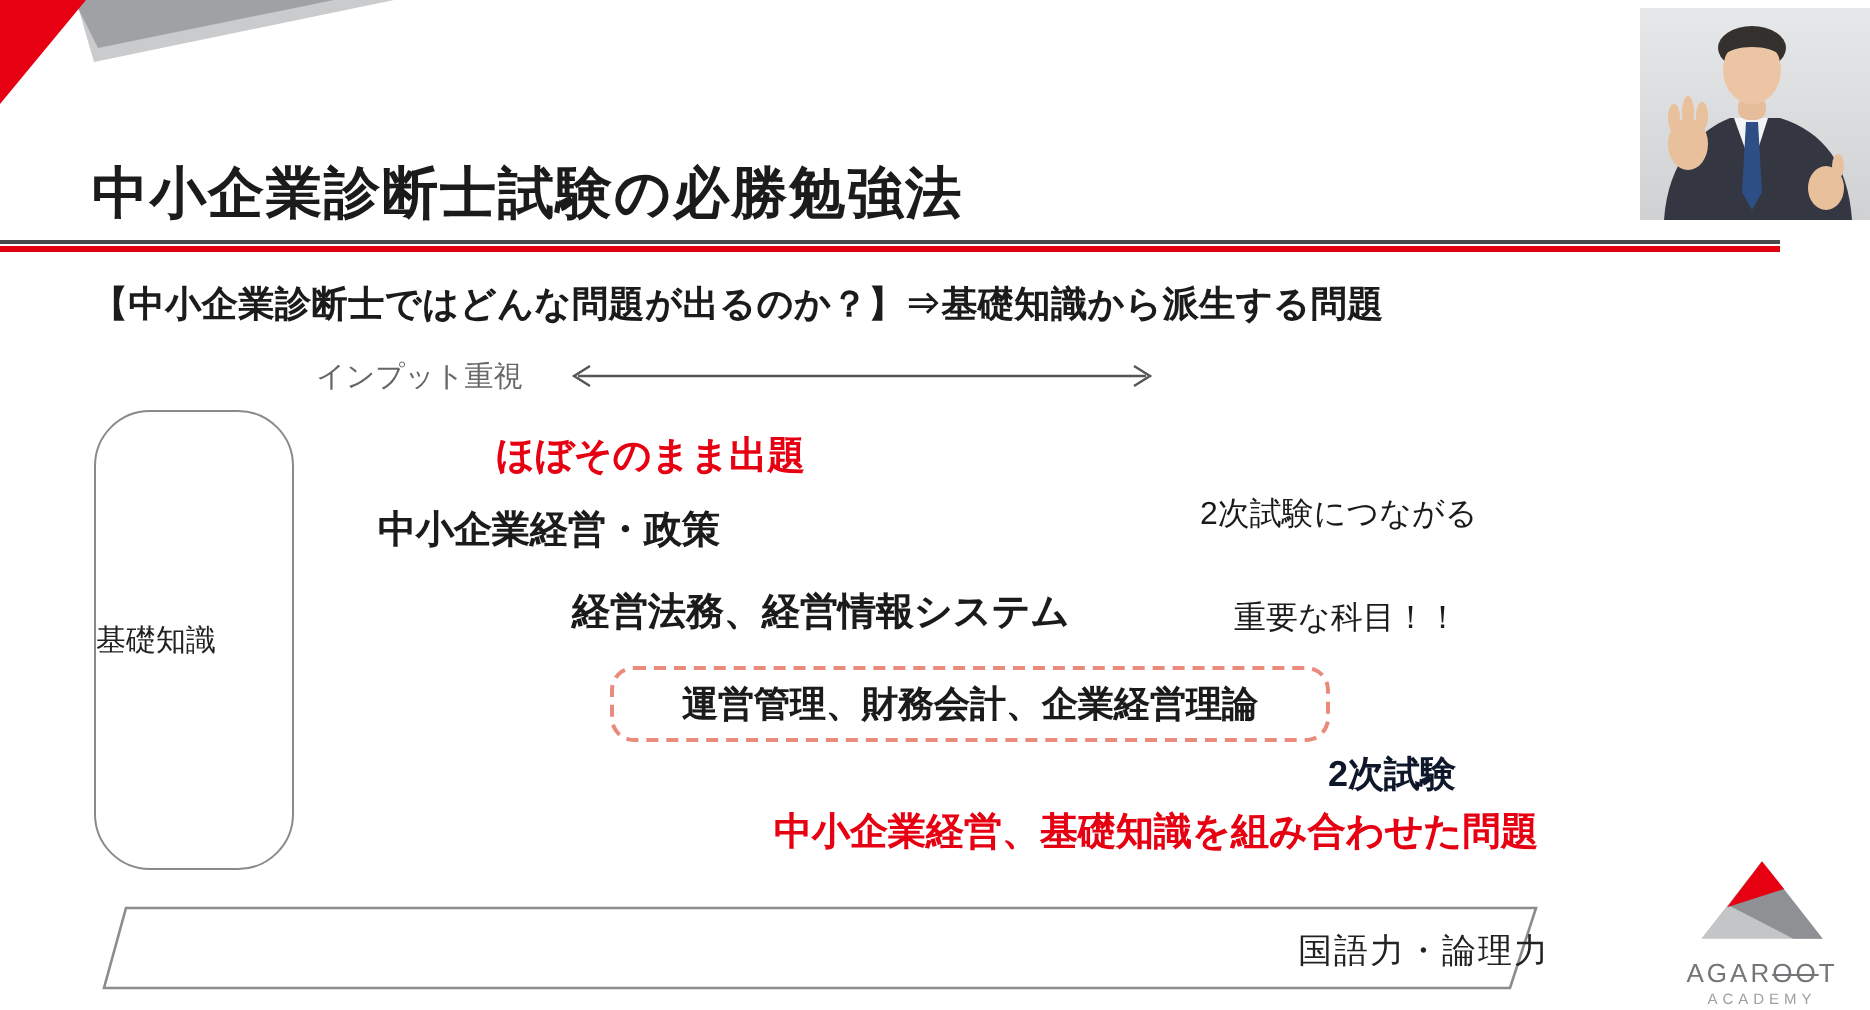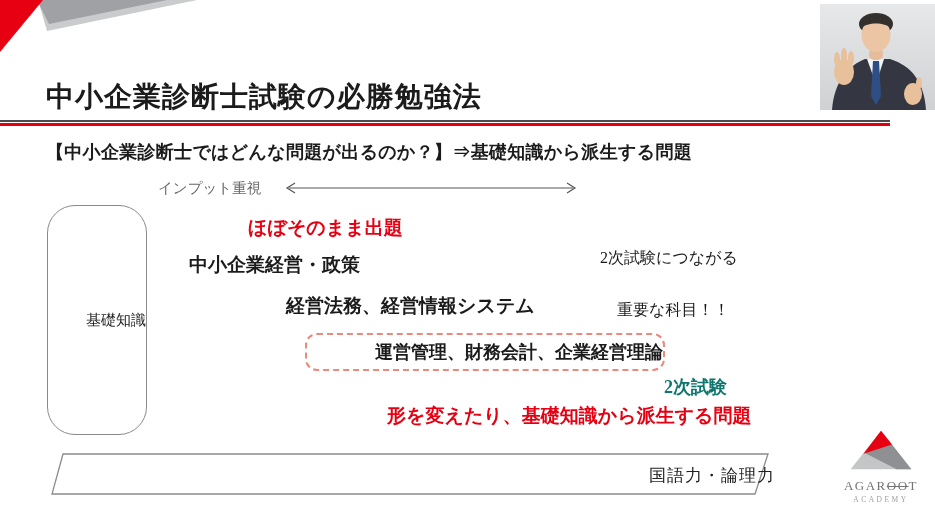--- a/index.html
+++ b/index.html
@@ -1,21 +1,21 @@
 <!DOCTYPE html>
 <html><head>
 <meta charset="utf-8">
 <style>
   html,body{margin:0;padding:0;background:#ffffff;}
   .slide{
     position:relative;
     width:935px;height:505px;
     background:#ffffff;
     overflow:hidden;
-    font-family:Liberation Serif, serif;
+    font-family:Liberation Sans, sans-serif;
   }
   .abs{position:absolute;}
 
   
   .title{
     left:46px;top:78px;
     font-size:28px;font-weight:bold;color:#1b1b1b;
     letter-spacing:1px;white-space:nowrap;
   }
   .underline-dark{left:0;top:120px;width:890px;height:2px;background:#4a4a4a;}
@@ -31,45 +31,45 @@
   
   .axis-label{font-size:14.5px;color:#666;white-space:nowrap;}
   .axis-left{left:158px;top:179px;}
   .axis-right{left:584px;top:179px;}
   .axis-arrow{left:283px;top:181px;}
 
   
   .base-box{
     left:47px;top:205px;width:100px;height:230px;
     border:1.5px solid #8a8a8a;border-radius:28px;
-    display:flex;align-items:center;justify-content:flex-end;
+    display:flex;align-items:center;justify-content:flex-start;
     background:#fff;box-sizing:border-box;
   }
   .base-box span{font-size:15px;color:#222;}
 
   .red-note{font-size:19px;font-weight:bold;color:#e60012;white-space:nowrap;}
   .red-note-top{left:248px;top:215px;}
   .red-note-bottom{left:387px;top:403px;}
 
   .subject{font-size:19px;font-weight:bold;color:#1b1b1b;white-space:nowrap;}
   .subject-policy{left:189px;top:252px;}
   .subject-lawit{left:286px;top:293px;}
 
   .side-note{left:600px;top:248px;font-size:16px;color:#1b1b1b;line-height:19px;}
   .side-note .ln2{margin-left:17px;margin-top:33px;}
 
   .dashed-box{
     left:305px;top:333px;width:360px;height:38px;
     border:2px dashed #ea8a7d;border-radius:12px;
-    display:flex;align-items:center;justify-content:flex-end;
+    display:flex;align-items:center;justify-content:center;
     box-sizing:border-box;background:#fff;
   }
   .dashed-box span{font-size:18px;font-weight:bold;color:#1b1b1b;white-space:nowrap;}
 
-  .second-exam{left:664px;top:375px;font-size:18px;font-weight:bold;color:#0f766e;white-space:nowrap;}
+  .second-exam{left:664px;top:375px;font-size:18px;font-weight:bold;color:#0f172a;white-space:nowrap;}
 
   
   .foundation-svg{left:45px;top:452px;}
   .foundation-label{
     left:45px;top:464px;width:730px;text-align:right;
     font-size:17px;color:#222;letter-spacing:1px;
   }
 
   
   .webcam{left:820px;top:4px;width:115px;height:106px;overflow:hidden;}
@@ -153,21 +153,21 @@
   <div class="abs side-note">
     <div>2次試験につながる</div>
     <div class="ln2">重要な科目！！</div>
   </div>
 
   <div class="abs dashed-box">
     <span>運営管理、財務会計、企業経営理論</span>
   </div>
 
   <div class="abs second-exam">2次試験</div>
-  <div class="abs red-note red-note-bottom">形を変えたり、基礎知識から派生する問題</div>
+  <div class="abs red-note red-note-bottom">中小企業経営、基礎知識を組み合わせた問題</div>
 
   <svg class="abs foundation-svg" width="730" height="46">
     <polygon points="18,2 723,2 710,42 7,42" fill="#ffffff" stroke="#8c8c8c" stroke-width="1.3"></polygon>
   </svg>
   <div class="abs foundation-label">国語力・論理力</div>
 
   <div class="abs logo">
     <svg width="90" height="46" viewBox="0 0 90 50">
       <polygon points="45,4 12,46 78,46" fill="#c3c5c7"></polygon>
       <polygon points="27,28 56,18 78,46 62,46" fill="#8e9093"></polygon>

